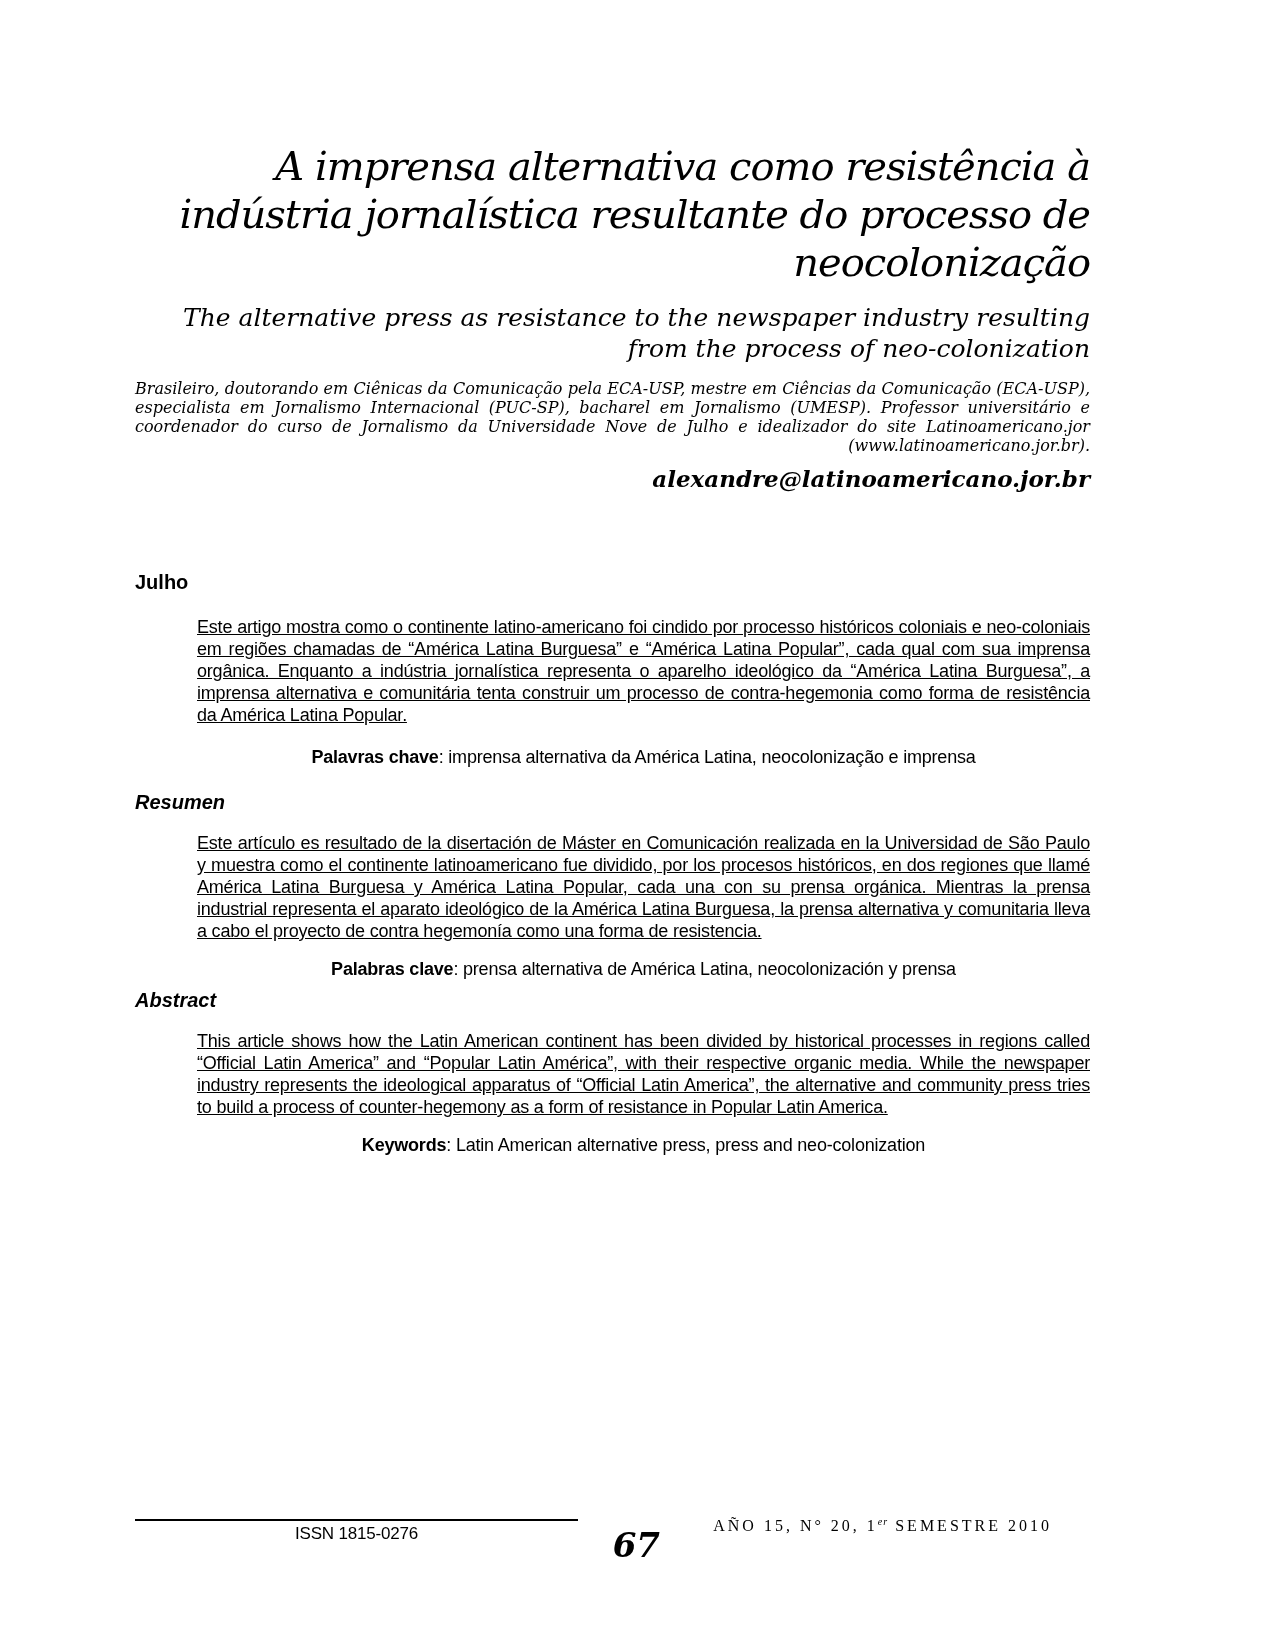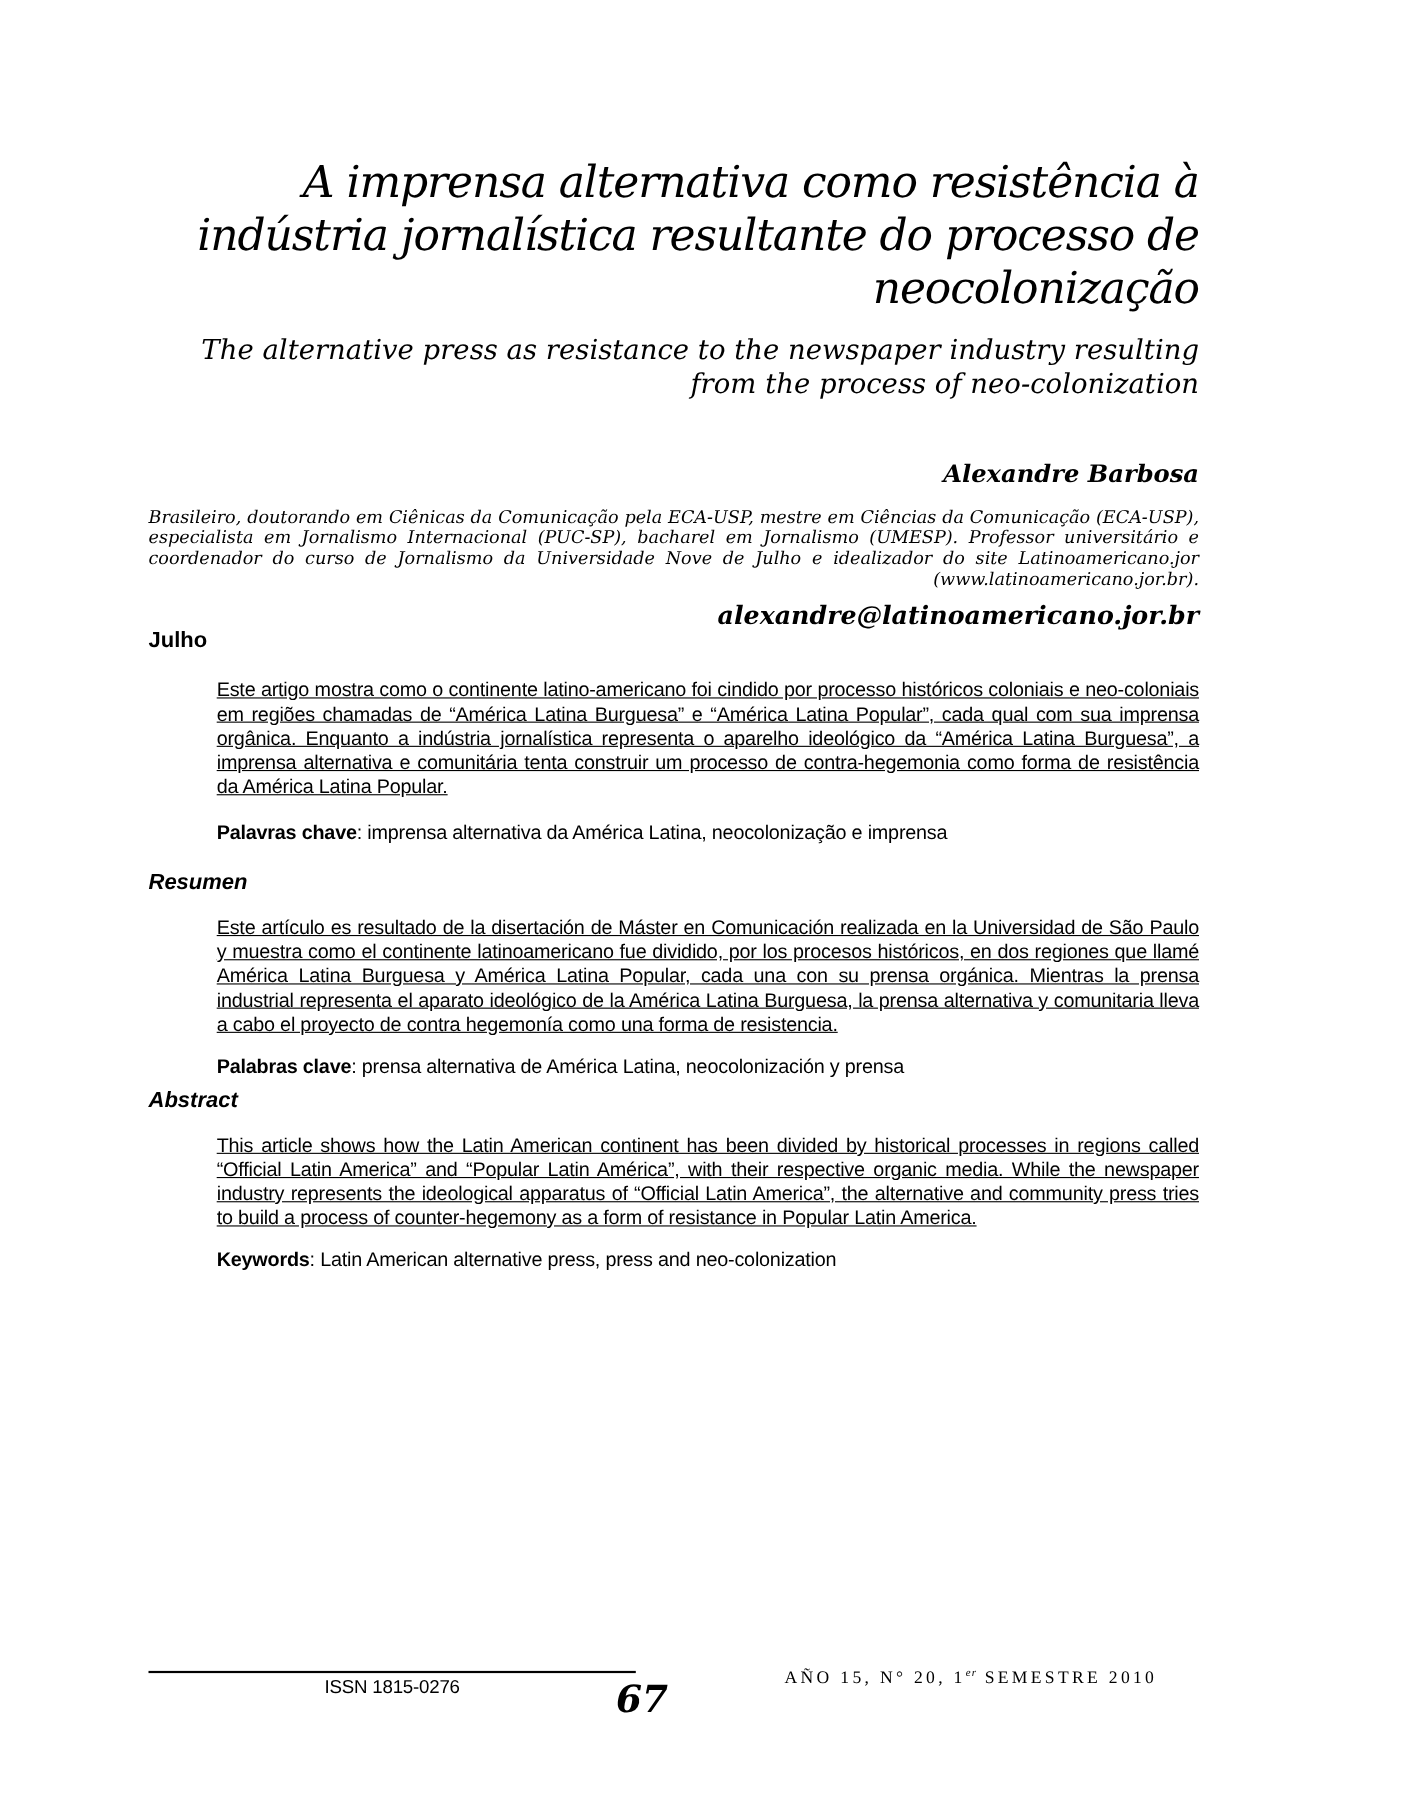--- a/index.html
+++ b/index.html
@@ -88,41 +88,42 @@
     letter-spacing: -0.2px;
     text-align: justify;
     text-decoration: underline;
   }
   .section .kw {
     margin: 16px 0 0 62px;
     width: 893px;
     font-size: 18px;
     line-height: 22px;
     letter-spacing: -0.2px;
+    text-align: center;
   }
   #sec-resumo .kw { margin-top: 20px; }
   .kw b { font-weight: bold; }
   
   .issn {
     position: absolute;
     left: 135px;
     top: 1519px;
     width: 443px;
     border-top: 2px solid #000000;
     padding-top: 3px;
     font-size: 17px;
     letter-spacing: -0.2px;
     text-align: center;
   }
   .pageno {
     position: absolute;
     left: 560px;
     top: 1526px;
     width: 100px;
-    text-align: left;
+    text-align: right;
     font-family: "DejaVu Serif", serif;
     font-style: italic;
     font-weight: bold;
     font-size: 34px;
     line-height: 38px;
   }
   .issue {
     position: absolute;
     right: 185px;
     top: 1516px;
@@ -141,21 +142,20 @@
   <div class="head">
     <h1 class="title-pt">
       <span class="tl">A imprensa alternativa como resistência à</span>
       <span class="tl">indústria jornalística resultante do processo de</span>
       <span class="tl">neocolonização</span>
     </h1>
     <h2 class="title-en">
       <span class="tl">The alternative press as resistance to the newspaper industry resulting</span>
       <span class="tl">from the process of neo-colonization</span>
     </h2>
-    <div class="author">Alexandre Barbosa</div>
     <div class="bio">Brasileiro, doutorando em Ciênicas da Comunicação pela ECA-USP, mestre em Ciências da Comunicação (ECA-USP), especialista em Jornalismo Internacional (PUC-SP), bacharel em Jornalismo (UMESP). Professor universitário e coordenador do curso de Jornalismo da Universidade Nove de Julho e idealizador do site Latinoamericano.jor (www.latinoamericano.jor.br).</div>
     <div class="email">alexandre@latinoamericano.jor.br</div>
   </div>
 
   <section class="section" id="sec-resumo">
     <h3>Julho</h3>
     <p class="body">Este artigo mostra como o continente latino-americano foi cindido por processo históricos coloniais e neo-coloniais em regiões chamadas de “América Latina Burguesa” e “América Latina Popular”, cada qual com sua imprensa orgânica. Enquanto a indústria jornalística representa o aparelho ideológico da “América Latina Burguesa”, a imprensa alternativa e comunitária tenta construir um processo de contra-hegemonia como forma de resistência da América Latina Popular.</p>
     <p class="kw"><b>Palavras chave</b><span>: imprensa alternativa da América Latina, neocolonização e imprensa</span></p>
   </section>
 

